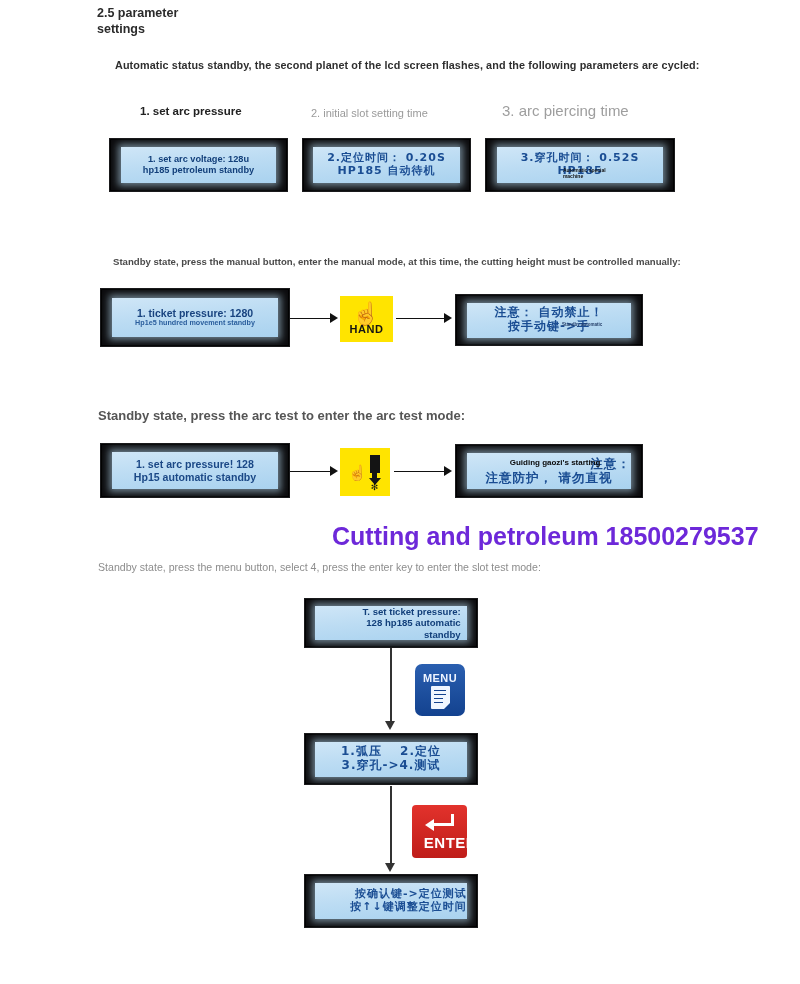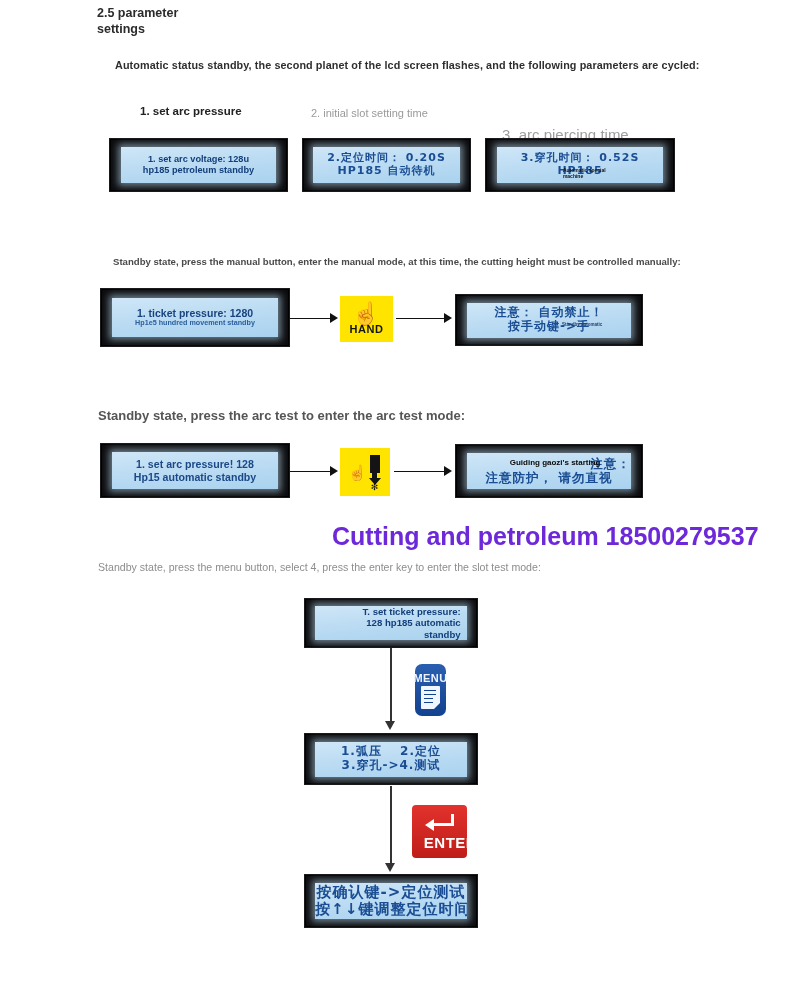--- a/index.html
+++ b/index.html
@@ -19,21 +19,21 @@
     font-size:12.5px;font-weight:bold;color:#2b2b2b;line-height:1.25;
   }
   .intro{
     position:absolute;left:115px;top:59px;
     font-size:10.8px;font-weight:bold;color:#2f2f2f;letter-spacing:.1px;
   }
   .col-labels{position:absolute;left:0;top:105px;width:800px;height:22px;}
   .col-lab{position:absolute;white-space:nowrap;}
   .col-lab.a{left:140px;top:0px;font-size:11.5px;font-weight:bold;color:#222;}
   .col-lab.b{left:311px;top:2px;font-size:11px;color:#9a9a9a;}
-  .col-lab.c{left:502px;top:-3px;font-size:15px;color:#9e9e9e;margin-top:24px;}
+  .col-lab.c{left:502px;top:-3px;font-size:15px;color:#9e9e9e;}
 
   .para{position:absolute;white-space:nowrap;}
   .para.manual{left:113px;top:256px;font-size:9.6px;color:#4a4a4a;font-weight:bold;}
   .para.arctest{left:98px;top:408px;font-size:13px;color:#555;font-weight:bold;}
   .para.slottest{left:98px;top:561px;font-size:10.6px;color:#8d8d8d;}
 
   .bigline{
     position:absolute;left:332px;top:522px;
     font-size:25px;font-weight:bold;color:#6d28d9;white-space:nowrap;
   }
@@ -92,21 +92,21 @@
   .lcd.r3a .line{font-size:10.6px;color:#1b4886;}
   .lcd.r3b{left:455px;top:444px;width:186px;height:52px;}
   .lcd.r3b .line.cn{font-size:12.5px;}
 
   
   .lcd.v1{left:304px;top:598px;width:172px;height:48px;}
   .lcd.v1 .line{font-size:9.6px;text-align:right;padding-right:6px;box-sizing:border-box;}
   .lcd.v2{left:304px;top:733px;width:172px;height:50px;}
   .lcd.v2 .line.cn{font-size:12px;}
   .lcd.v3{left:304px;top:874px;width:172px;height:52px;}
-  .lcd.v3 .line.cn{font-size:15px;}
+  .lcd.v3 .line.cn{font-size:11px;text-align:right;}
 
   
   .h-arrow{position:absolute;height:11px;}
   .h-arrow .bar{position:absolute;left:0;top:5px;height:1.4px;background:#111;}
   .h-arrow .head{
     position:absolute;top:0;right:0;width:0;height:0;
     border-top:5.5px solid transparent;border-bottom:5.5px solid transparent;
     border-left:8px solid #111;
   }
   .v-arrow{position:absolute;width:11px;}
@@ -131,21 +131,21 @@
   .keyicon.arc .hd{font-size:15px;line-height:15px;color:#141414;}
   .keyicon.arc .torch{position:relative;width:14px;height:34px;}
   .keyicon.arc .torch .body{position:absolute;left:2px;top:0;width:10px;height:18px;background:#141414;}
   .keyicon.arc .torch .neck{position:absolute;left:4.5px;top:18px;width:5px;height:6px;background:#141414;}
   .keyicon.arc .torch .tip{
     position:absolute;left:1px;top:23px;width:0;height:0;
     border-left:6px solid transparent;border-right:6px solid transparent;border-top:7px solid #141414;}
   .keyicon.arc .torch .spark{position:absolute;left:3px;top:28px;font-size:9px;line-height:9px;color:#141414;}
 
   .keyicon.menu{
-    left:415px;top:664px;width:31px;height:52px;border-radius:7px;
+    left:415px;top:664px;width:50px;height:52px;border-radius:7px;
     background:linear-gradient(180deg,#2a5fb0 0%,#13428f 100%);
   }
   .keyicon.menu .cap{font-size:11px;font-weight:bold;color:#eef4ff;letter-spacing:.4px;}
   .keyicon.menu .doc{
     width:19px;height:23px;background:#f0f6ff;margin-top:2px;position:relative;
     border-radius:1px;
   }
   .keyicon.menu .doc::after{
     content:"";position:absolute;right:0;bottom:0;width:0;height:0;
     border-left:6px solid transparent;border-bottom:6px solid #13428f;

